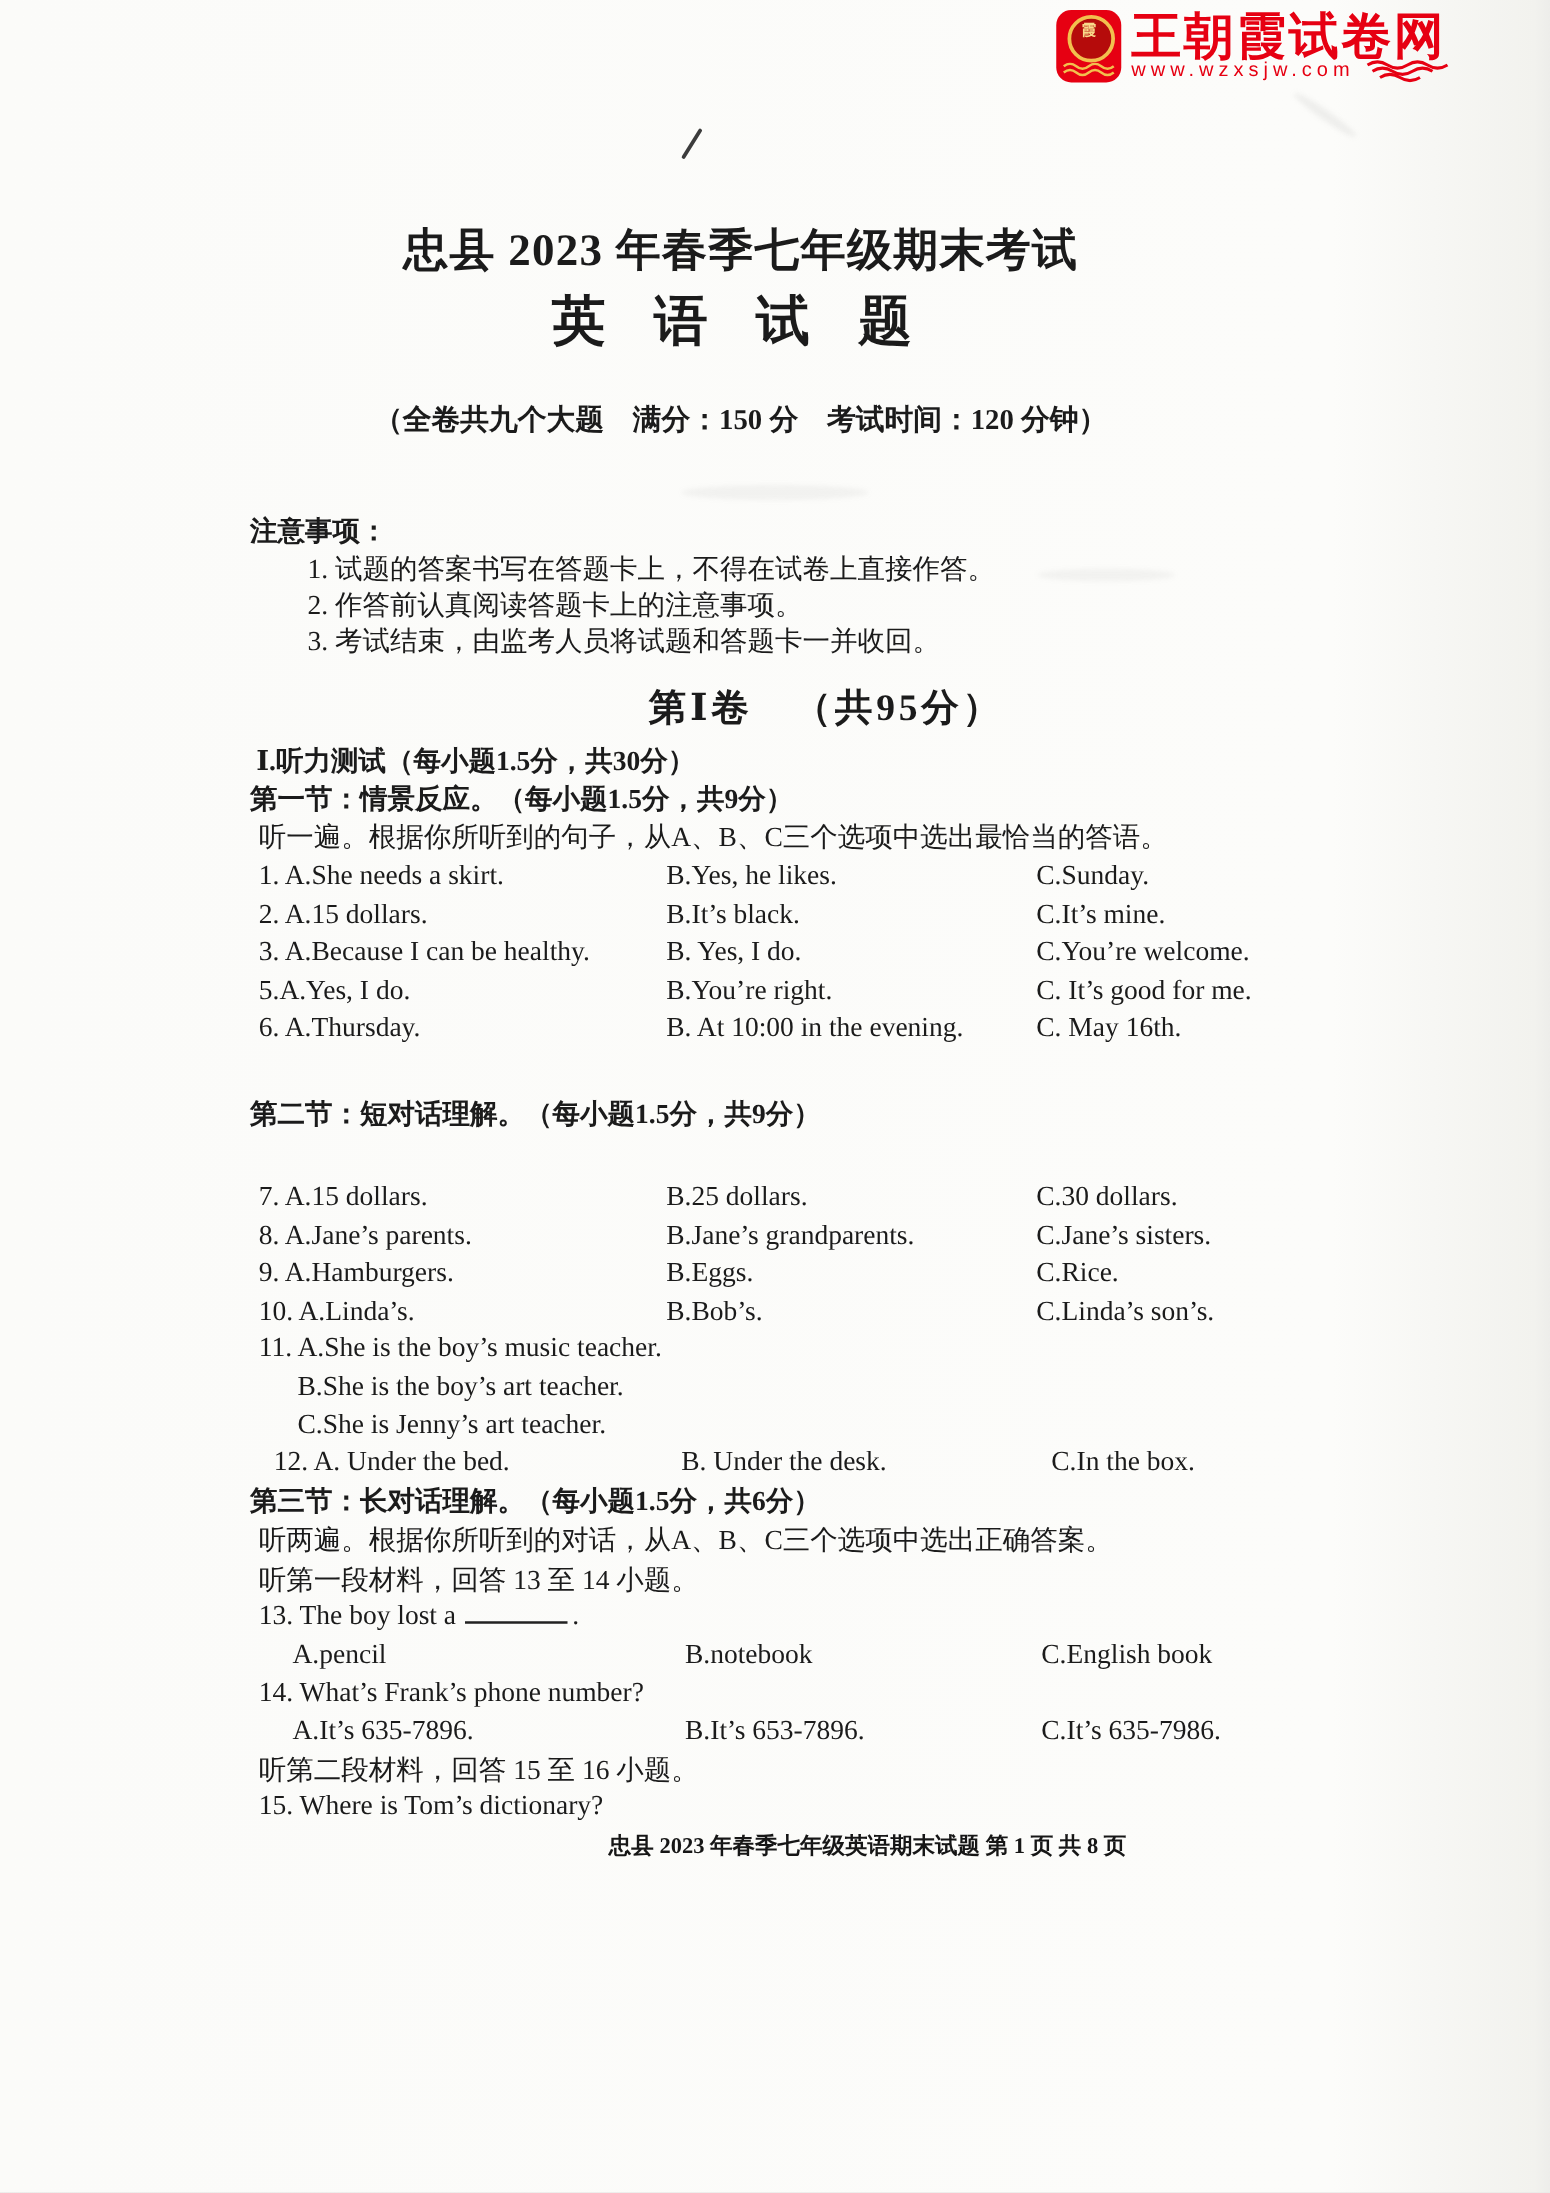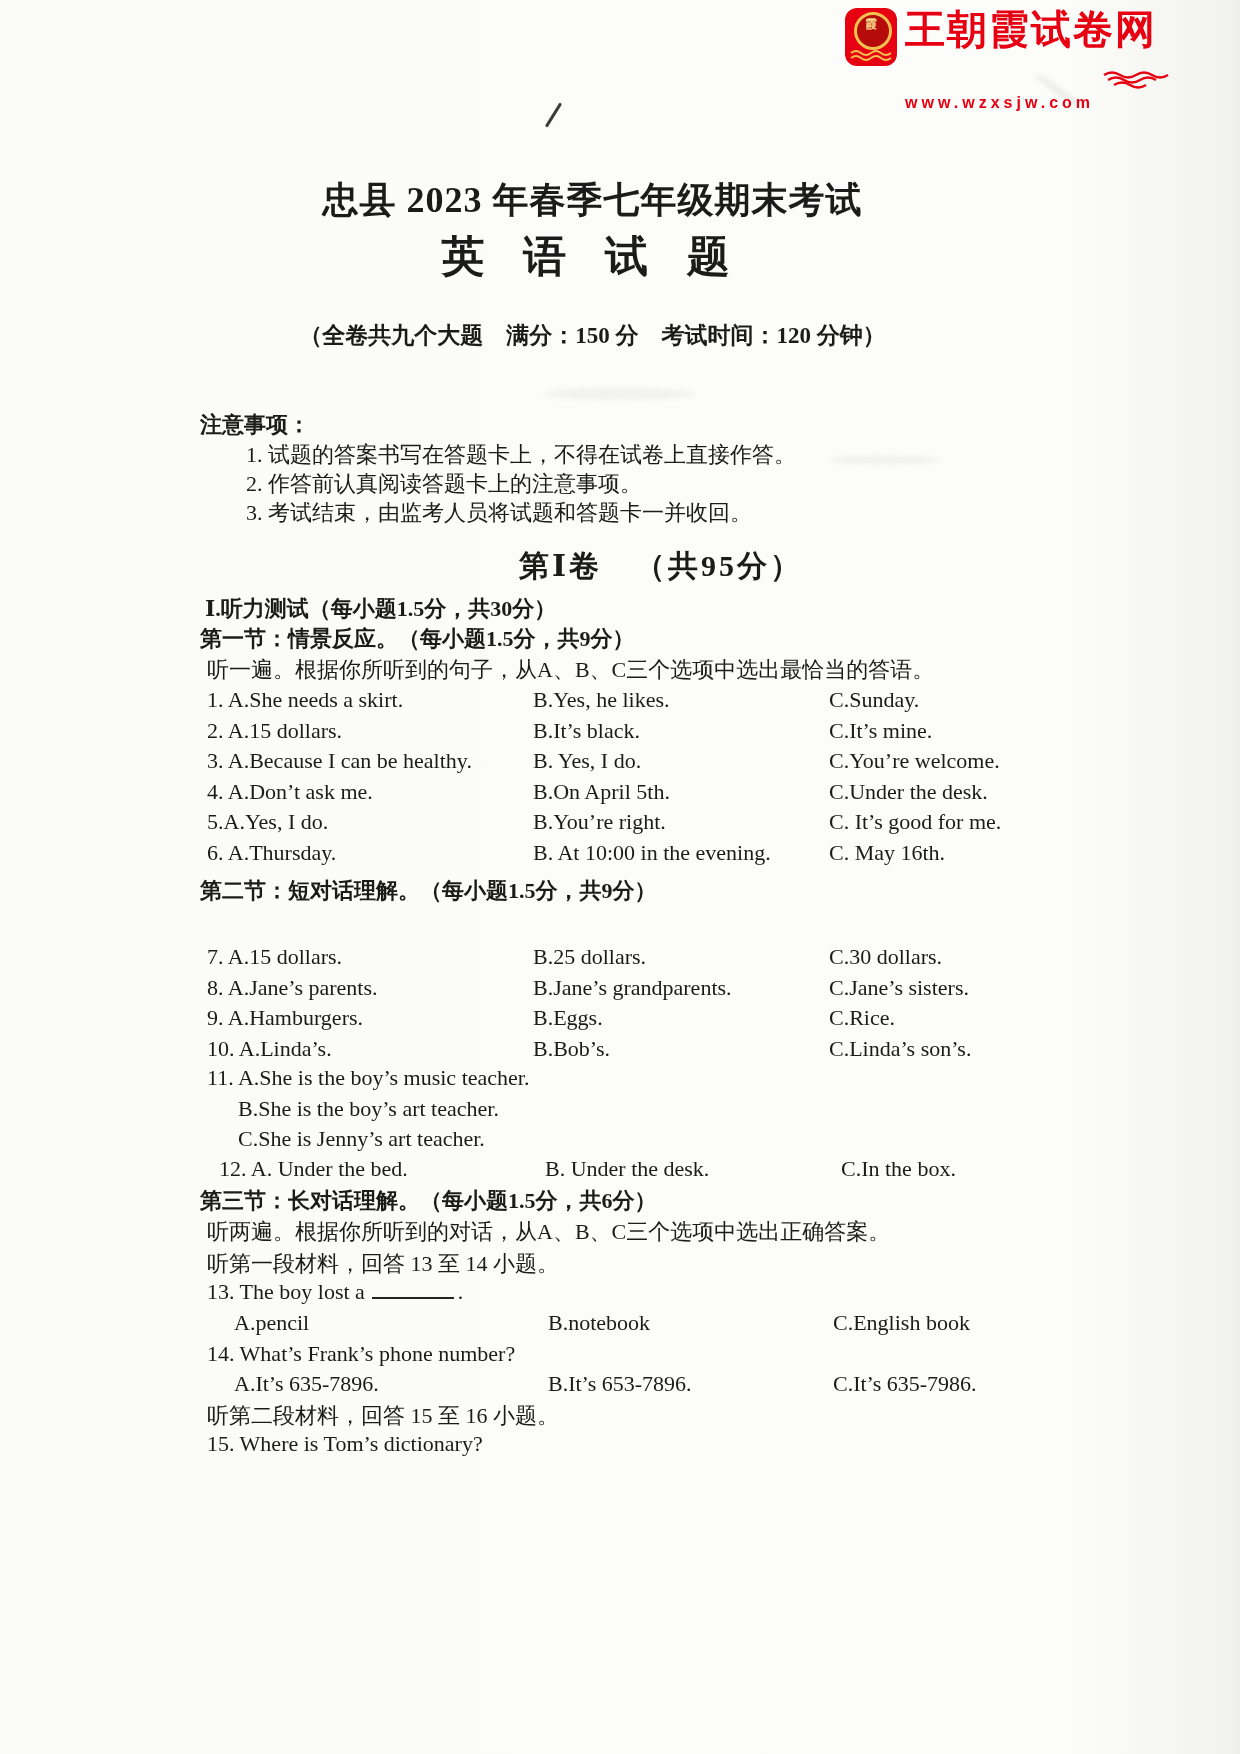--- a/index.html
+++ b/index.html
@@ -18,22 +18,22 @@
   .logo-icon{position:relative;width:52px;height:58px;background:#e60012;border-radius:12px;flex:0 0 auto;}
   .seal{position:absolute;top:4px;left:9px;width:32px;height:32px;border-radius:50%;
         background:#b50b0b;border:3px solid #f2c04e;}
   .seal-glyph{position:absolute;top:9px;left:0;width:100%;text-align:center;
         font-size:12px;line-height:14px;color:#f8d98a;font-weight:bold;}
   .icon-waves{position:absolute;left:5px;bottom:4px;}
   .logo-textcol{margin-left:8px;}
   .logo-name{font-size:40px;line-height:42px;font-weight:bold;color:#e60012;letter-spacing:2px;
         font-family:Liberation Sans, sans-serif;}
   .logo-urlrow{display:flex;align-items:center;margin-top:-2px;}
-  .logo-url{font-size:16px;font-weight:bold;color:#e60012;letter-spacing:4px;
-        font-family:"Liberation Sans","DejaVu Sans",sans-serif;margin-top:46px;}
+  .logo-url{font-size:16px;font-weight:normal;color:#e60012;letter-spacing:4px;
+        font-family:"Liberation Sans","DejaVu Sans",sans-serif;}
   .url-waves{margin-left:8px;}
   
   .pen-slash{position:absolute;left:552px;top:101px;width:3px;height:28px;background:#3c3c3c;
         border-radius:2px;transform:rotate(32deg);}
   .smudge{position:absolute;background:rgba(120,120,115,0.07);border-radius:50%;filter:blur(2px);}
   .smudge-a{left:545px;top:388px;width:150px;height:12px;}
   .smudge-b{left:830px;top:455px;width:110px;height:10px;}
   .smudge-c{left:1030px;top:88px;width:60px;height:8px;transform:rotate(35deg);background:rgba(120,120,115,0.10);}
   
   .title1{top:176px;left:0;width:1185px;text-align:center;font-size:36px;font-weight:bold;letter-spacing:1px;}
@@ -126,25 +126,20 @@
       <span>2. A.15 dollars.</span>
       <span>B.It’s black.</span>
       <span>C.It’s mine.</span>
     </div>
     <div class="qrow">
       <span>3. A.Because I can be healthy.</span>
       <span>B. Yes, I do.</span>
       <span>C.You’re welcome.</span>
     </div>
     <div class="qrow">
-      <span>4. A.Don’t ask me.</span>
-      <span>B.On April 5th.</span>
-      <span>C.Under the desk.</span>
-    </div>
-    <div class="qrow">
       <span>5.A.Yes, I do.</span>
       <span>B.You’re right.</span>
       <span>C. It’s good for me.</span>
     </div>
     <div class="qrow">
       <span>6. A.Thursday.</span>
       <span>B. At 10:00 in the evening.</span>
       <span>C. May 16th.</span>
     </div>
   </div>
@@ -201,14 +196,15 @@
   <div class="abs q14">14. What’s Frank’s phone number?</div>
   <div class="abs rows optrow opt14">
     <span>A.It’s 635-7896.</span>
     <span>B.It’s 653-7896.</span>
     <span>C.It’s 635-7986.</span>
   </div>
 
   <div class="abs note2">听第二段材料，回答 15 至 16 小题。</div>
   <div class="abs q15">15. Where is Tom’s dictionary?</div>
 
+  <div class="abs footer">忠县 2023 年春季七年级英语期末试题 第 1 页 共 8 页</div>
 
 </div>
 
 </body></html>

